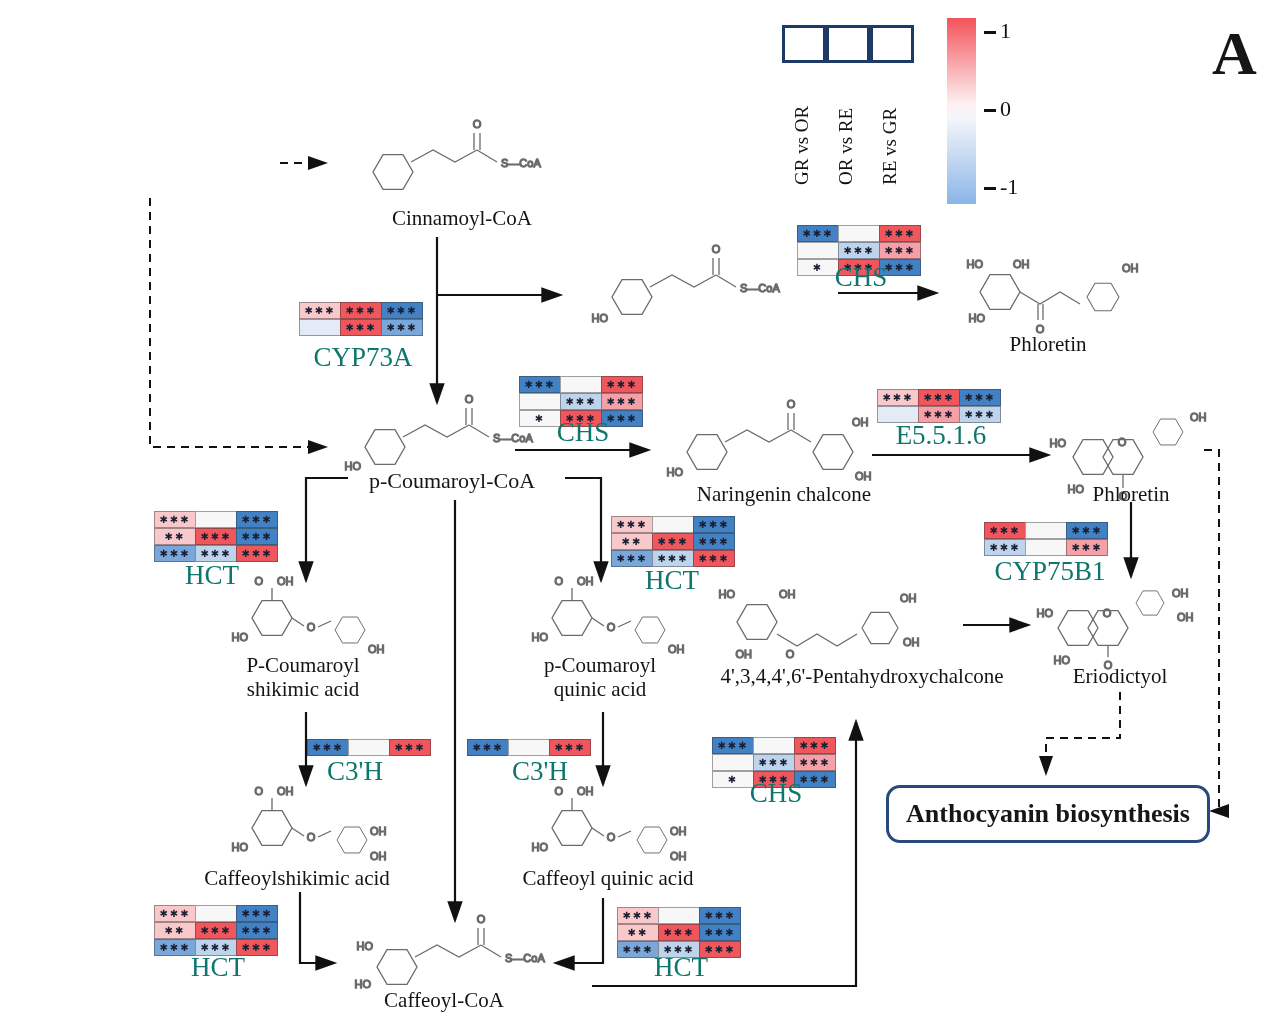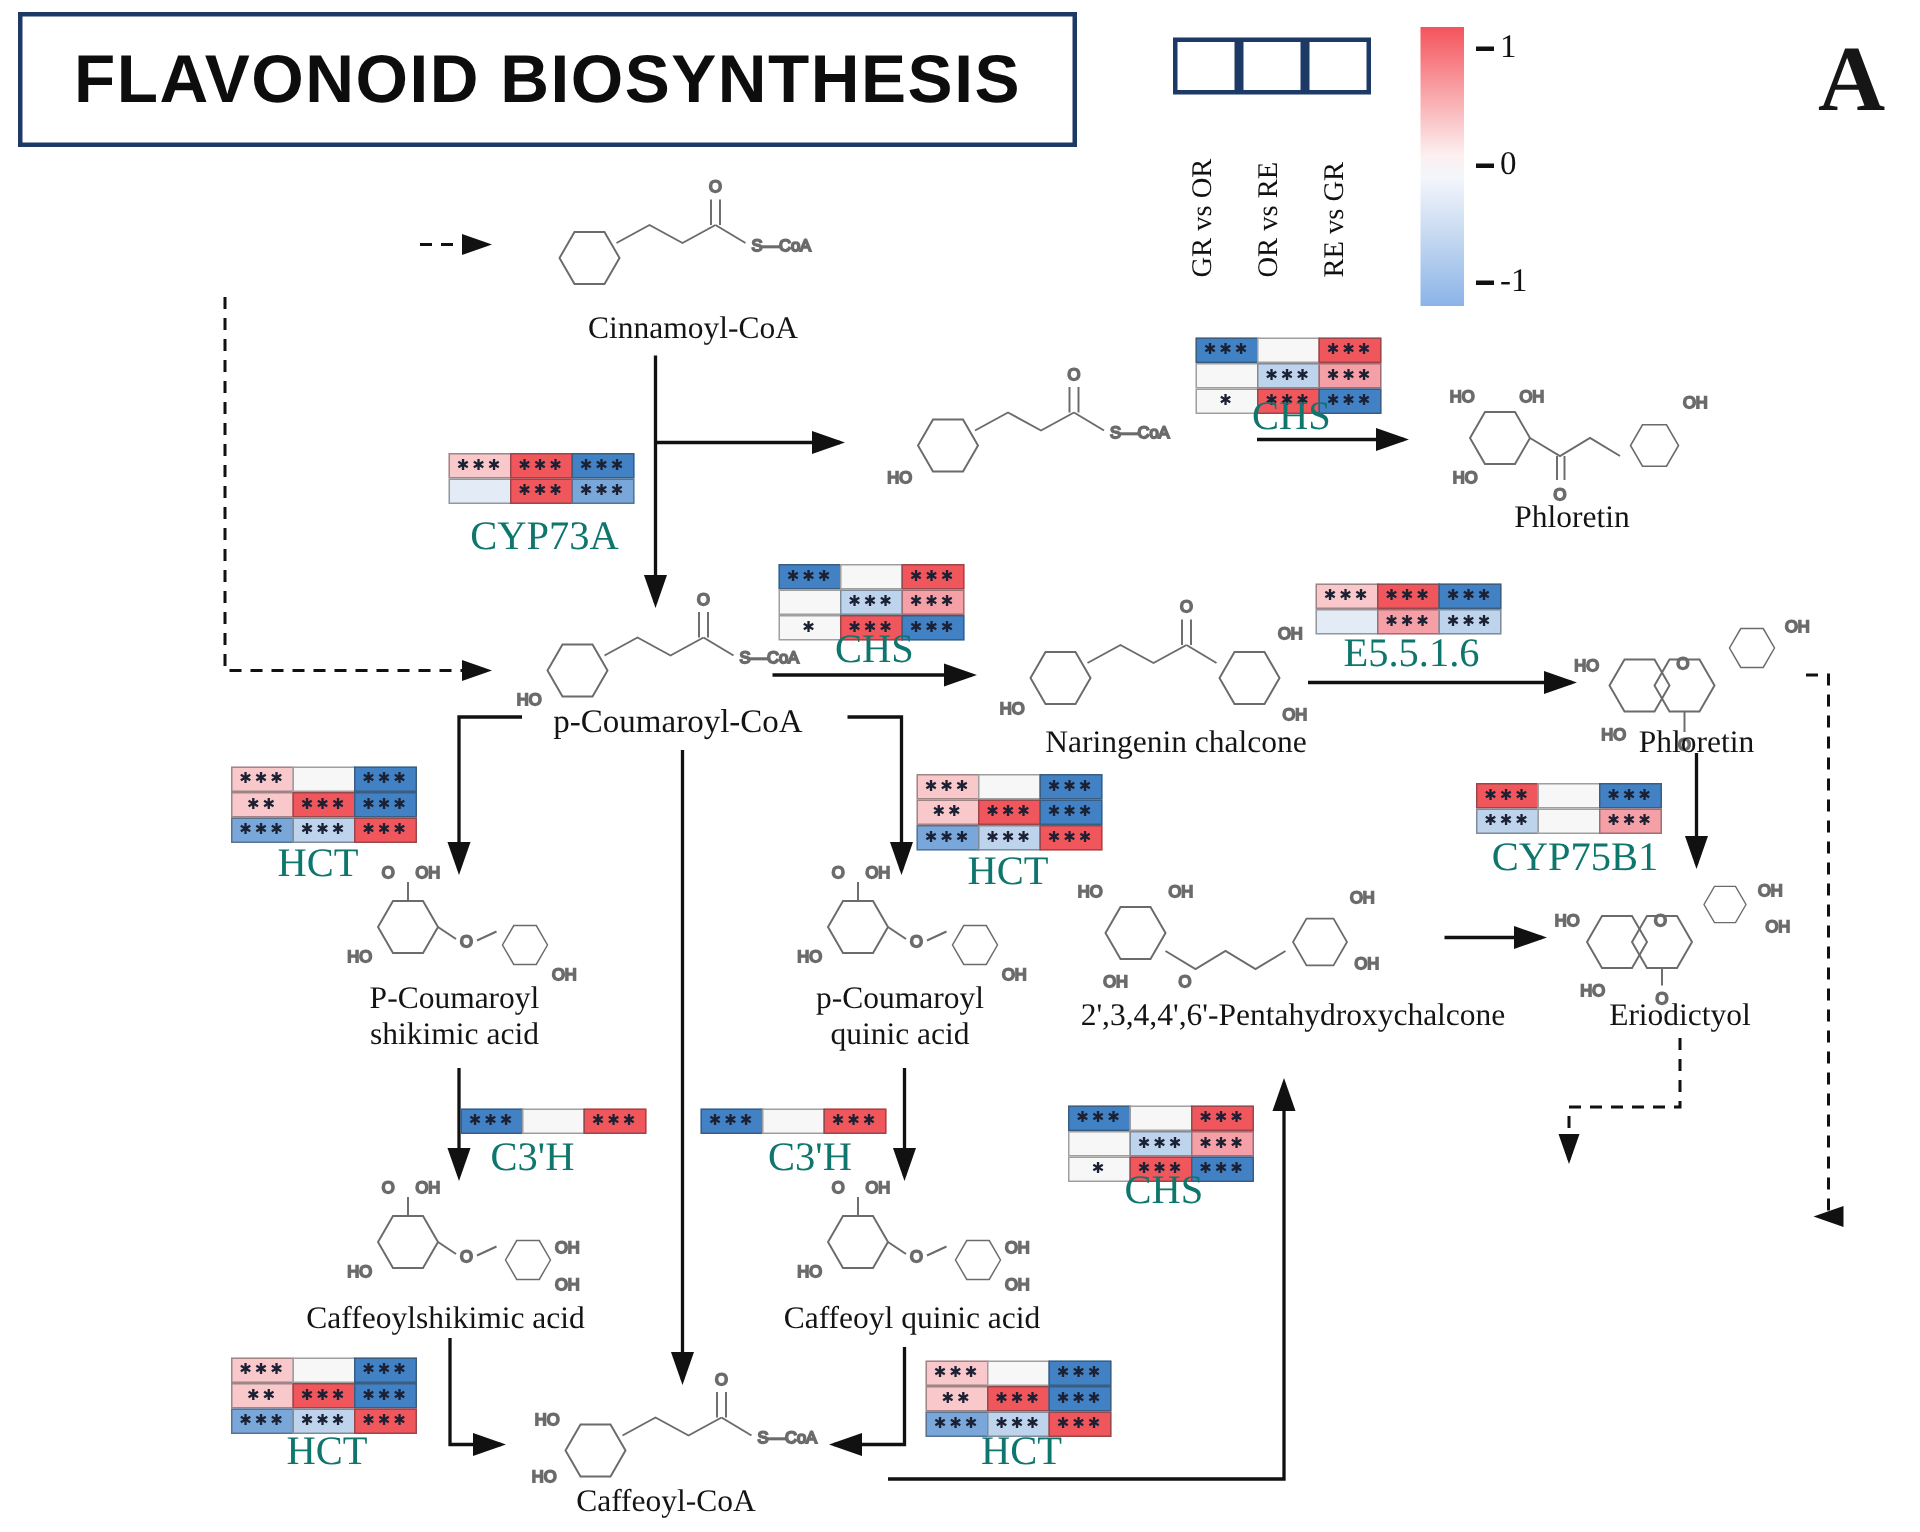--- a/index.html
+++ b/index.html
@@ -239,39 +239,39 @@
         <polyline points="415,957 437,945 459,957 481,945"></polyline>
         <line x1="478" y1="945" x2="478" y2="928"></line>
           <line x1="484" y1="945" x2="484" y2="928"></line>
         <text x="481" y="923" text-anchor="middle">O</text>
         <line x1="481" y1="945" x2="501" y2="957"></line>
         <text x="505" y="962">S—CoA</text>
       </g>
     </g>
   </svg>
 
-  <div class="abs" id="title-box">
-    <span>FLAVONOID BIOSYNTHESIS</span>
-  </div>
   <div class="abs" id="panel-letter">A</div>
 
   <div class="legend-sq" style="left:782px"></div>
   <div class="legend-sq" style="left:826px"></div>
   <div class="legend-sq" style="left:870px"></div>
   <div class="vlabel" style="left:791px;top:185px">GR vs OR</div>
   <div class="vlabel" style="left:835px;top:185px">OR vs RE</div>
   <div class="vlabel" style="left:879px;top:185px">RE vs GR</div>
   <div class="abs" id="colorbar"></div>
   <div class="cb-tick" style="top:31px"></div>
   <div class="cb-tick" style="top:109px"></div>
   <div class="cb-tick" style="top:187px"></div>
   <div class="cb-lab" style="top:18px">1</div>
   <div class="cb-lab" style="top:96px">0</div>
   <div class="cb-lab" style="top:174px">-1</div>
 
+  <div class="abs node-box" id="anthocyanin-box">
+    <span>Anthocyanin biosynthesis</span>
+  </div>
 
   <div class="hm" style="left:300px;top:303px">
       <div class="hm-row">
         <div class="hm-cell" style="background: rgb(248, 200, 203);">✱✱✱</div>
         <div class="hm-cell" style="background: rgb(240, 87, 93);">✱✱✱</div>
         <div class="hm-cell" style="background: rgb(65, 129, 196);">✱✱✱</div>
       </div>
       <div class="hm-row">
         <div class="hm-cell" style="background: rgb(226, 235, 246);"></div>
         <div class="hm-cell" style="background: rgb(240, 87, 93);">✱✱✱</div>
@@ -465,19 +465,19 @@
   <div class="cmp" style="left:784px;top:482px">Naringenin chalcone</div>
   <div class="cmp" style="left:1131px;top:482px">Phloretin</div>
   <div class="cmp" style="left:303px;top:653px">
     <div>P-Coumaroyl</div>
     <div>shikimic acid</div>
   </div>
   <div class="cmp" style="left:600px;top:653px">
     <div>p-Coumaroyl</div>
     <div>quinic acid</div>
   </div>
-  <div class="cmp" style="left:862px;top:664px">2',3,4,4',6'-Pentahydroxychalcone</div>
+  <div class="cmp" style="left:862px;top:664px">4',3,4,4',6'-Pentahydroxychalcone</div>
   <div class="cmp" style="left:1120px;top:664px">Eriodictyol</div>
   <div class="cmp" style="left:297px;top:866px">Caffeoylshikimic acid</div>
   <div class="cmp" style="left:608px;top:866px">Caffeoyl quinic acid</div>
   <div class="cmp" style="left:444px;top:988px">Caffeoyl-CoA</div>
 
 </div>
 
 </body></html>

